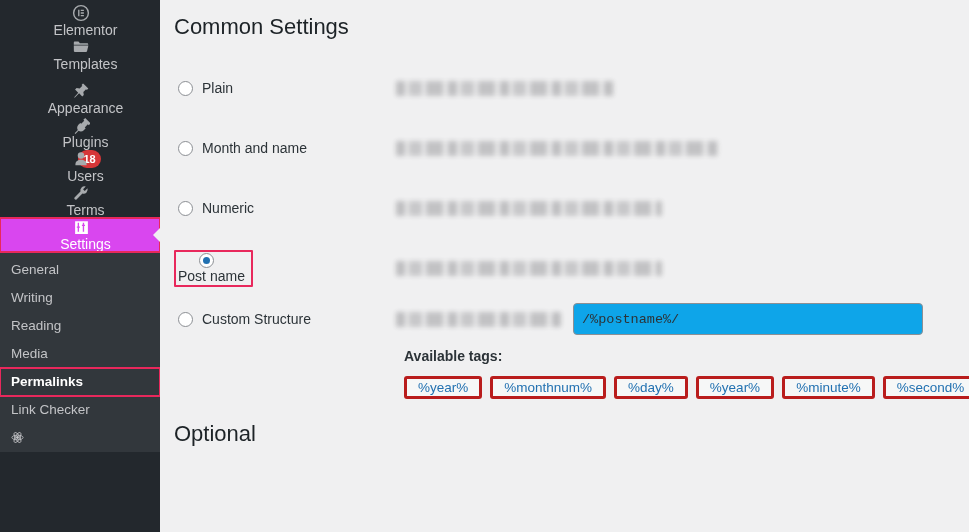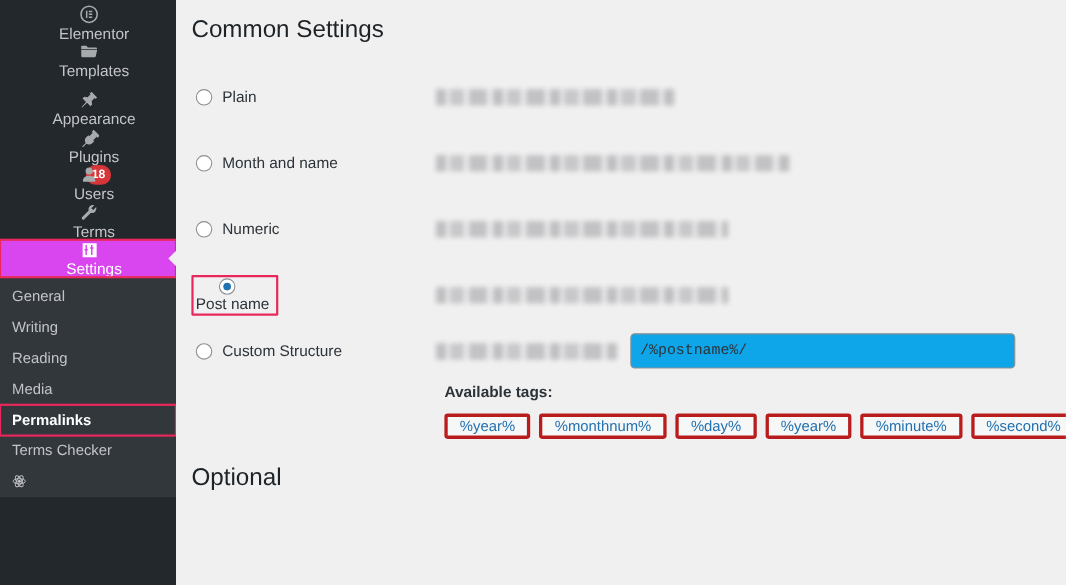--- a/index.html
+++ b/index.html
@@ -232,21 +232,21 @@
       <span class="lbl">Settings</span>
       <span class="arrow"></span>
     </div>
 
     <div class="submenu">
       <span class="sub-item">General</span>
       <span class="sub-item">Writing</span>
       <span class="sub-item">Reading</span>
       <span class="sub-item">Media</span>
       <span class="sub-item current hl-red">Permalinks</span>
-      <span class="sub-item">Terms Checker</span>
+      <span class="sub-item">Link Checker</span>
       <span class="sub-item taxo">
         <span class="tic">
           <svg width="13" height="13" viewBox="0 0 20 20" style="fill:#c3c4c7;vertical-align:-2px">
               <circle cx="10" cy="10" r="2.2"></circle>
               <ellipse cx="10" cy="10" rx="8.6" ry="3.6" fill="none" stroke="#c3c4c7" stroke-width="1.3"></ellipse>
               <ellipse cx="10" cy="10" rx="8.6" ry="3.6" fill="none" stroke="#c3c4c7" stroke-width="1.3" transform="rotate(60 10 10)"></ellipse>
               <ellipse cx="10" cy="10" rx="8.6" ry="3.6" fill="none" stroke="#c3c4c7" stroke-width="1.3" transform="rotate(120 10 10)"></ellipse>
             </svg>
         </span>
       </span>

